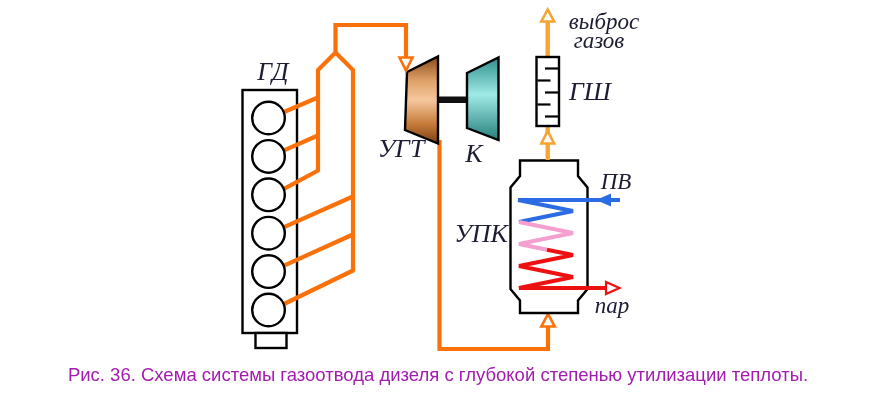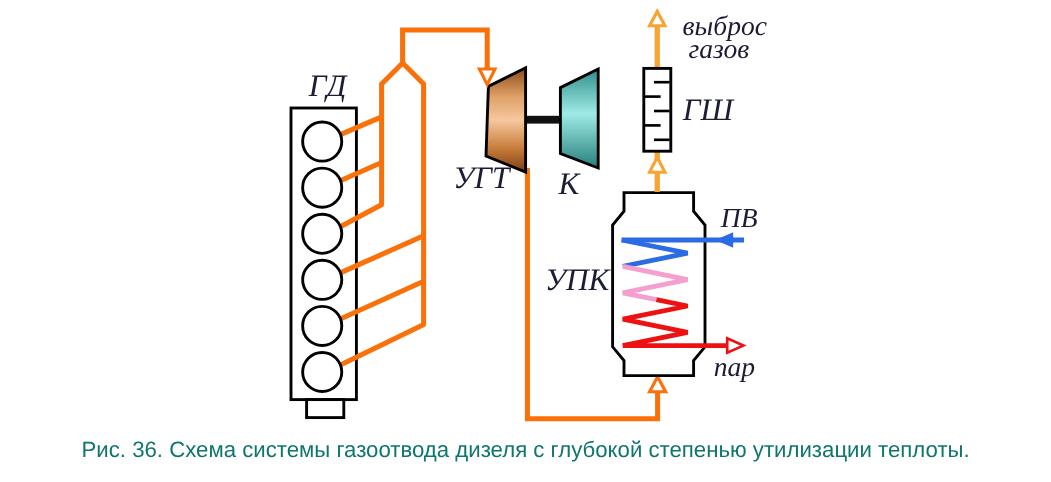--- a/index.html
+++ b/index.html
@@ -11,21 +11,21 @@
   .arrow-hot{fill:#ffffff;stroke:#fa7109;stroke-width:2.6;stroke-linejoin:miter;}
   .arrow-cool{fill:#ffffff;stroke:#f6a433;stroke-width:2.6;stroke-linejoin:miter;}
   .outline{fill:#ffffff;stroke:#000000;stroke-width:2.4;}
   .thin{stroke:#000000;stroke-width:2.2;fill:none;}
   .coil{fill:none;stroke-width:4;stroke-linejoin:miter;stroke-linecap:butt;}
   .lbl{font-family:"Liberation Serif", serif;font-style:italic;fill:#1c1c35;
        text-anchor:middle;}
   .lbl-big{font-size:26px;}
   .lbl-flow{font-size:23px;}
   #caption{position:absolute;left:0;top:364px;width:876px;text-align:center;
-           font-family:"Liberation Sans", sans-serif;font-size:18.5px;color:#0f766e;}
+           font-family:"Liberation Sans", sans-serif;font-size:18.5px;color:#a21caf;}
 </style>
 </head>
 <body>
 
 <div id="stage">
 <svg width="876" height="402" viewBox="0 0 876 402">
   <defs>
     <linearGradient id="turbGrad" x1="0" y1="0" x2="0" y2="1">
       <stop offset="0" stop-color="#8a4a1a"></stop>
       <stop offset="0.28" stop-color="#e0a268"></stop>

